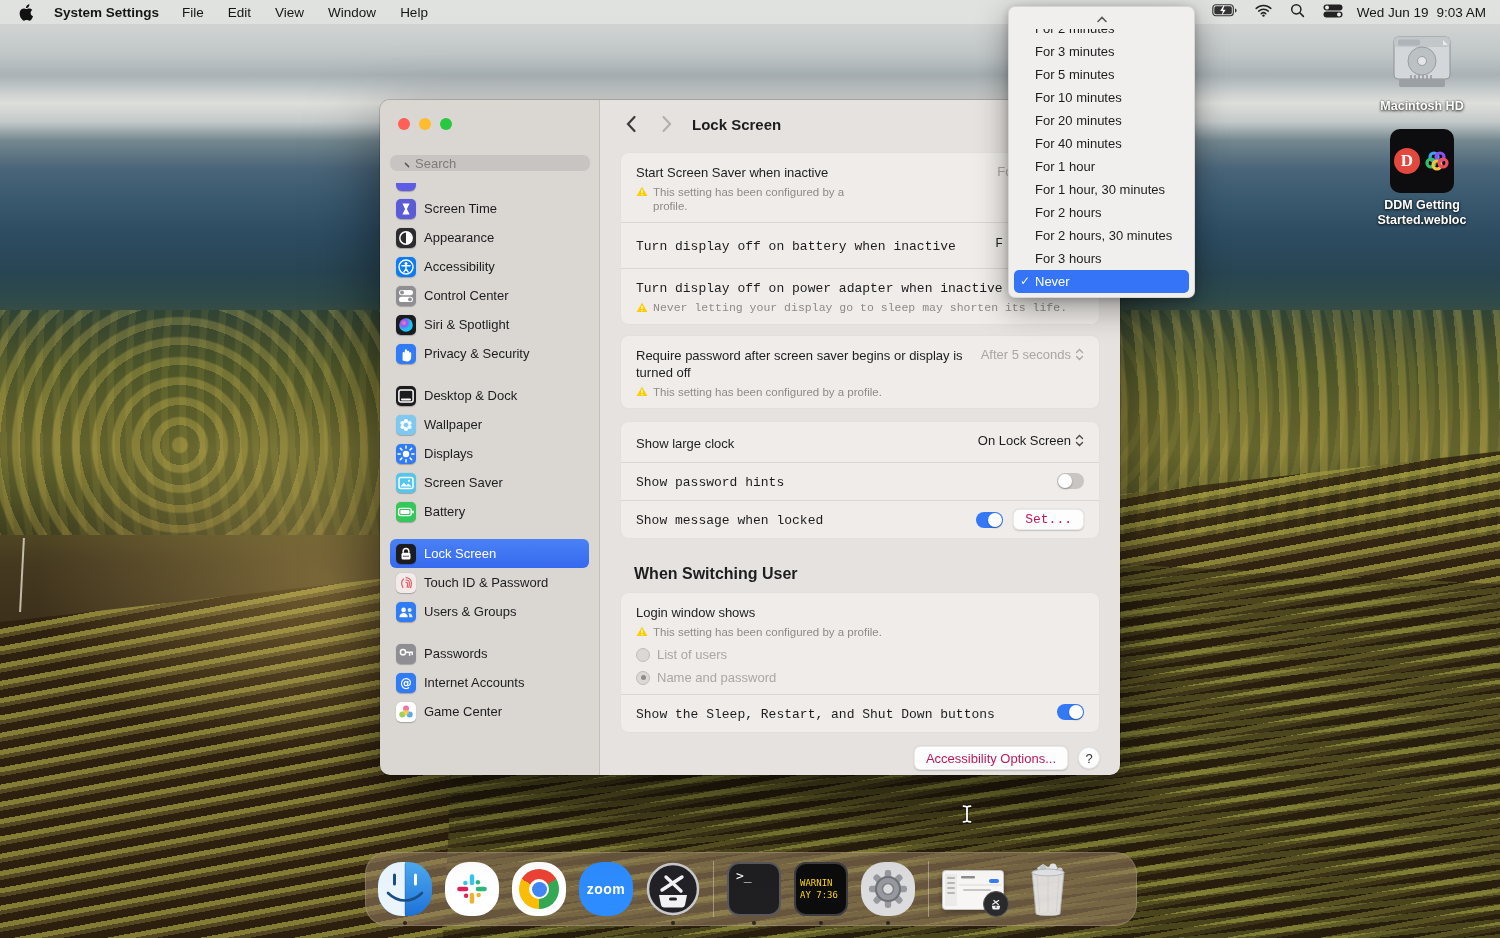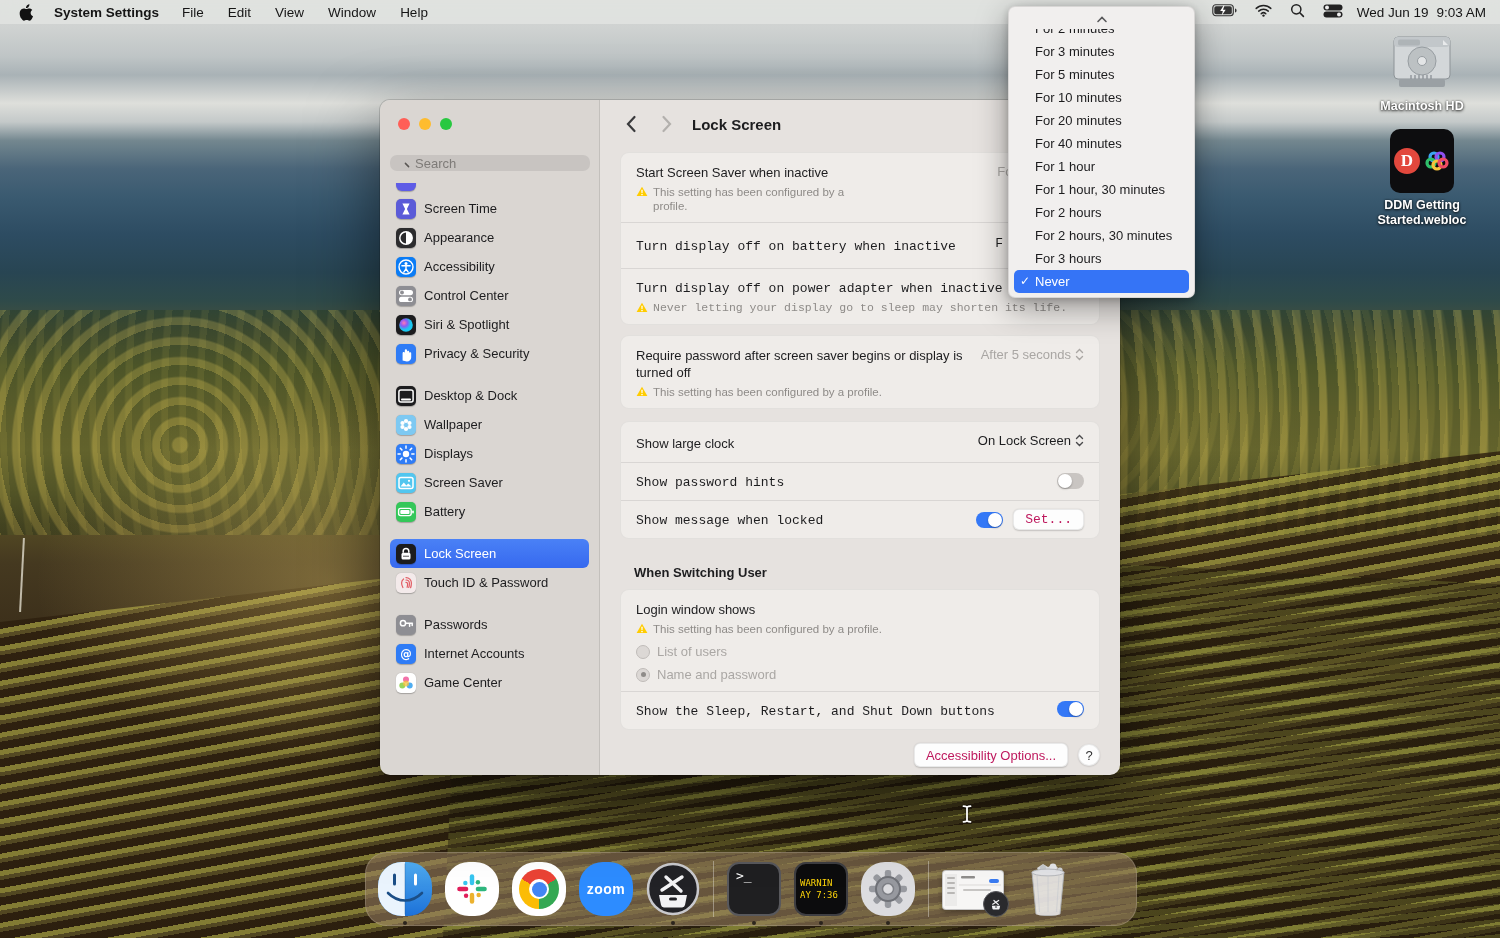--- a/index.html
+++ b/index.html
@@ -87,21 +87,21 @@
   .cval.dis { color:#a9a6a3; }
   .cval.act { color:#1d1d1f; }
   .cval-part { position:absolute; right:96px; top:13px; font-size:13px; color:#1d1d1f; }
   .toggle { width:27px; height:16px; border-radius:9px; position:relative; }
   .toggle.off { background:#c9c5c2; }
   .toggle.on { background:#3478f6; }
   .knob { position:absolute; top:1px; width:14px; height:14px; border-radius:50%; background:#fff; box-shadow:0 1px 2px rgba(0,0,0,.3); }
   .toggle.off .knob { left:1px; } .toggle.on .knob { right:1px; }
   .btn { background:#fdfdfd; border:1px solid rgba(0,0,0,.08); box-shadow:0 0.5px 1.5px rgba(0,0,0,.18);
     border-radius:6px; font-size:13px; color:#be185d; padding:2px 11px; font-family:inherit; }
-  .sectitle { font-size:13px; font-weight:700; color:#1d1d1f; margin:26px 0 9px 14px; }
+  .sectitle { font-size:16px; font-weight:700; color:#1d1d1f; margin:26px 0 9px 14px; }
   .radio-row { display:flex; align-items:center; gap:7px; margin-top:8px; }
   .radio { width:14px; height:14px; border-radius:50%; background:#dcd8d5; border:1px solid #c0bcb9; position:relative; }
   .radio.sel-dis::after { content:''; position:absolute; left:3.5px; top:3.5px; width:5px; height:5px; border-radius:50%; background:#8f8c89; }
   .radio-label { font-size:13px; color:#aaa7a4; }
   .mfooter { display:flex; justify-content:flex-end; align-items:center; gap:10px; margin-top:13px; }
   .helpbtn { width:22px; height:22px; border-radius:50%; background:#fdfdfd; border:1px solid rgba(0,0,0,.08);
     box-shadow:0 0.5px 1.5px rgba(0,0,0,.18); font-size:13px; color:#333; display:flex; align-items:center; justify-content:center; }
 
   
   .pmenu { position:absolute; left:1008px; top:6px; width:187px; height:292px; z-index:50;
@@ -412,20 +412,33 @@
               <g fill="none" stroke="#e25c63" stroke-width="1.2" stroke-linecap="round">
                 <path d="M10 4.6c3 0 5.4 2.4 5.4 5.4 0 1.7-.3 3.3-.8 4.7"></path>
                 <path d="M10 7c1.9 0 3.4 1.5 3.4 3.4 0 1.4-.2 2.8-.7 4"></path>
                 <path d="M10 9.4c.9 0 1.6.7 1.6 1.6 0 1.1-.2 2.3-.5 3.3"></path>
                 <path d="M6.9 14.5c-.8-1.4-1.3-3-1.3-4.5 0-1.6.8-3.1 2-4"></path>
               </g>
             </svg>
           </span>
         <span class="slabel">Touch ID &amp; Password</span>
       </div>
+      <div class="srow">
+        <span class="sicon" style="background:#2f7cf6">
+            <svg width="20" height="20" viewBox="0 0 20 20">
+              <circle cx="7.6" cy="7.9" r="2.3" fill="#fff"></circle>
+              <path d="M3.4 15.2c0-2.3 1.9-4.2 4.2-4.2s4.2 1.9 4.2 4.2z" fill="#fff"></path>
+              <g opacity=".85">
+                <circle cx="13.6" cy="7.9" r="2" fill="#fff"></circle>
+                <path d="M12.6 11c2.3.2 4 2 4 4.2h-3.4c0-1.7-.2-3-.6-4.2z" fill="#fff"></path>
+              </g>
+            </svg>
+          </span>
+        <span class="slabel">Users &amp; Groups</span>
+      </div>
 
       <div class="srow gap">
         <span class="sicon" style="background:#8e8e93">
             <svg width="20" height="20" viewBox="0 0 20 20">
               <circle cx="7" cy="8.2" r="2.6" fill="none" stroke="#fff" stroke-width="1.5"></circle>
               <g stroke="#fff" stroke-width="1.5" stroke-linecap="round">
                 <path d="M9.5 8.2h6.9M13.6 8.2v3M16.2 8.2v2.2"></path>
               </g>
             </svg>
           </span>

